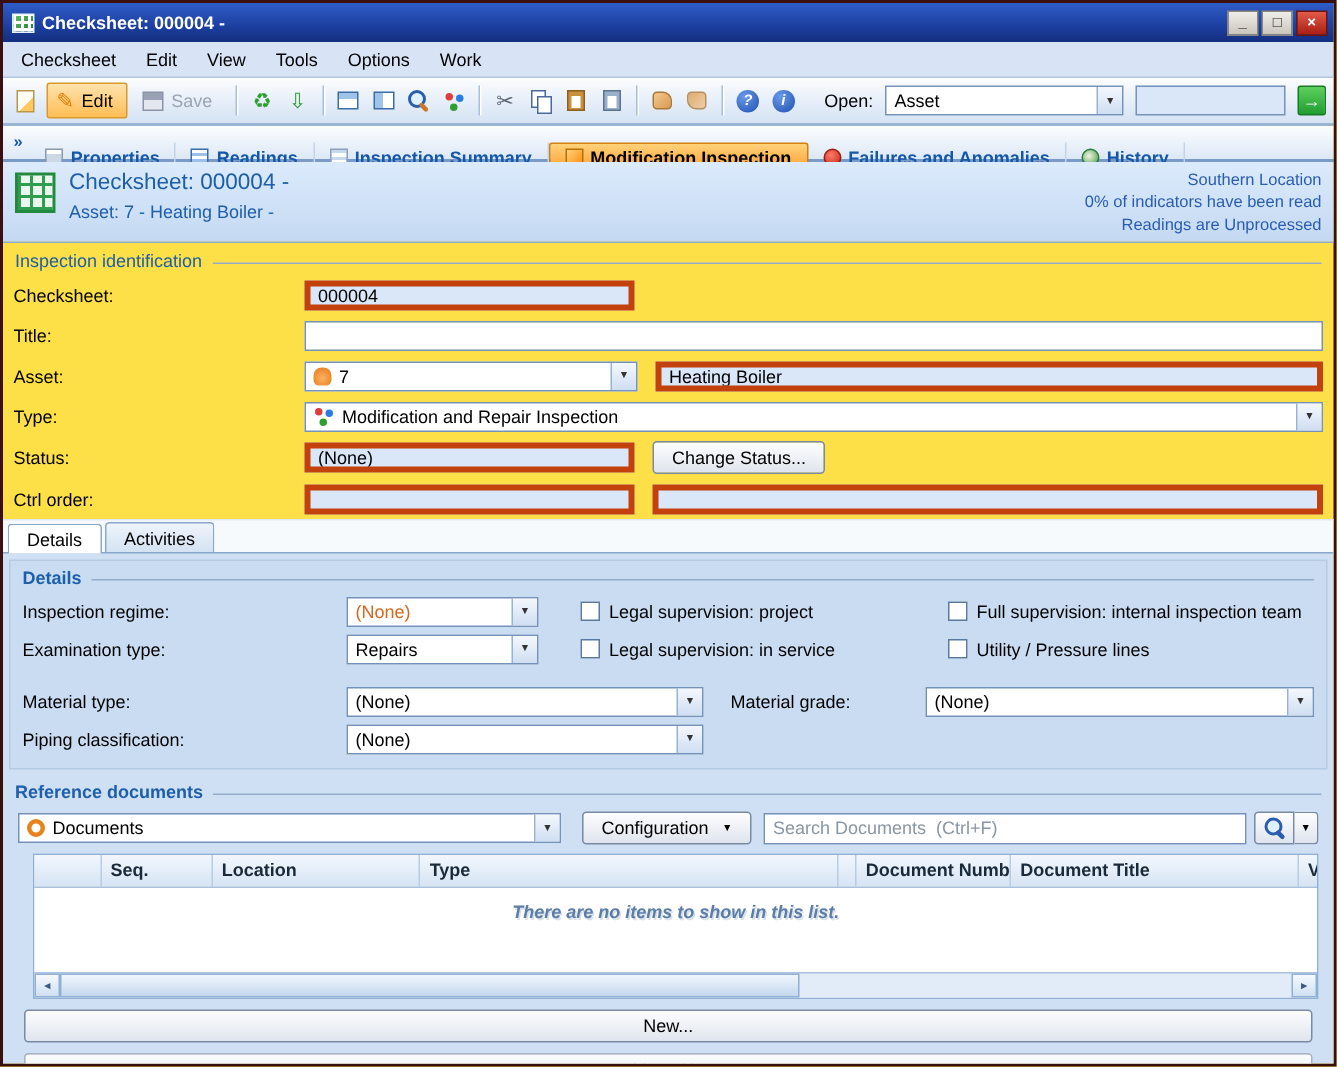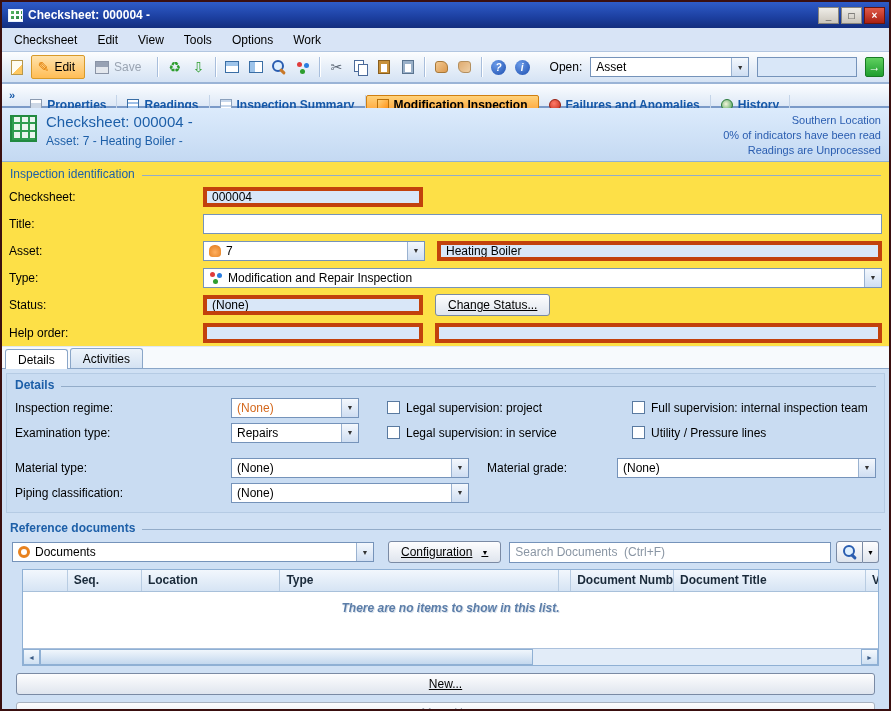--- a/index.html
+++ b/index.html
@@ -80,21 +80,21 @@
   
   .section-title { display: flex; align-items: center; gap: 7px; padding: 5px 8px 2px; color: #1d5fa8; font-weight: normal; }
   .st-rule { flex: 1; height: 1px; background: #93acc9; margin-top: 2px; }
   .frow { display: flex; align-items: center; padding: 3px 7px; min-height: 27px; }
   .flabel { width: 194px; flex: 0 0 auto; }
   .ro-field { background: #d9e7f8; border: 4px solid #c2410c; height: 20px; display: inline-flex; align-items: center; padding: 0 5px; overflow: hidden; white-space: nowrap; }
   .text-input { background: #fff; border: 1px solid #7593ba; height: 20px; padding: 0 5px; font: inherit; }
   .combo { background: #fff; border: 1px solid #7593ba; height: 20px; display: flex; align-items: center; overflow: hidden; }
   .ctext { flex: 1; padding: 0 5px; display: flex; align-items: center; gap: 5px; white-space: nowrap; overflow: hidden; }
   .carw { width: 17px; height: 100%; flex: 0 0 auto; background: linear-gradient(180deg,#f4f8fd,#cfdef2); border-left: 1px solid #9ab2d0; display: flex; align-items: center; justify-content: center; font-size: 7px; color: #333; }
-  .btn { background: linear-gradient(180deg,#fdfdfe,#dfe5ee); border: 1px solid #7a8aa4; border-radius: 3px; height: 22px; padding: 0 12px; font: inherit; text-decoration: underline; }
+  .btn { background: linear-gradient(180deg,#fdfdfe,#dfe5ee); border: 1px solid #7a8aa4; border-radius: 3px; height: 22px; padding: 0 12px; font: inherit; }
   .btn.disabled { color: #9aa4b2; border-color: #a8b2c0; }
   .w220 { width: 220px; } .w222 { width: 222px; } .w128 { width: 128px; } .w238 { width: 238px; }
   .grow { flex: 1; } .gap12 { width: 12px; flex: 0 0 auto; }
   .i-hand { width: 12px; height: 12px; background: radial-gradient(circle at 50% 60%,#ffb060,#e07818); border-radius: 45% 45% 30% 30%; flex: 0 0 auto; }
   .i-ring { width: 12px; height: 12px; border: 3px solid #e8821e; border-radius: 50%; background: #fff; flex: 0 0 auto; }
   .val-orange { color: #d4691e; }
 
   
   .dtab-strip { height: 22px; background: #f7fafd; display: flex; align-items: flex-end; padding-left: 3px; flex: 0 0 auto; border-top: 1px solid #e0e8f2; }
   .dtab { padding: 3px 12px 2px; border: 1px solid #8aa6c8; border-bottom: none; border-radius: 3px 3px 0 0; background: linear-gradient(180deg,#eef4fb,#d4e2f2); margin-right: 2px; position: relative; }
@@ -318,21 +318,21 @@
   <div class="frow">
     <span class="flabel">Status:</span>
     <span class="ro-field w220">
         <span>(None)</span>
       </span>
     <span class="gap12"></span>
     <button class="btn">Change Status...</button>
   </div>
 
   <div class="frow">
-    <span class="flabel">Help order:</span>
+    <span class="flabel">Ctrl order:</span>
     <span class="ro-field w220"></span>
     <span class="gap12"></span>
     <span class="ro-field grow"></span>
   </div>
 
   <div class="dtab-strip">
     <span class="dtab active">Details</span>
     <span class="dtab">Activities</span>
   </div>
 

